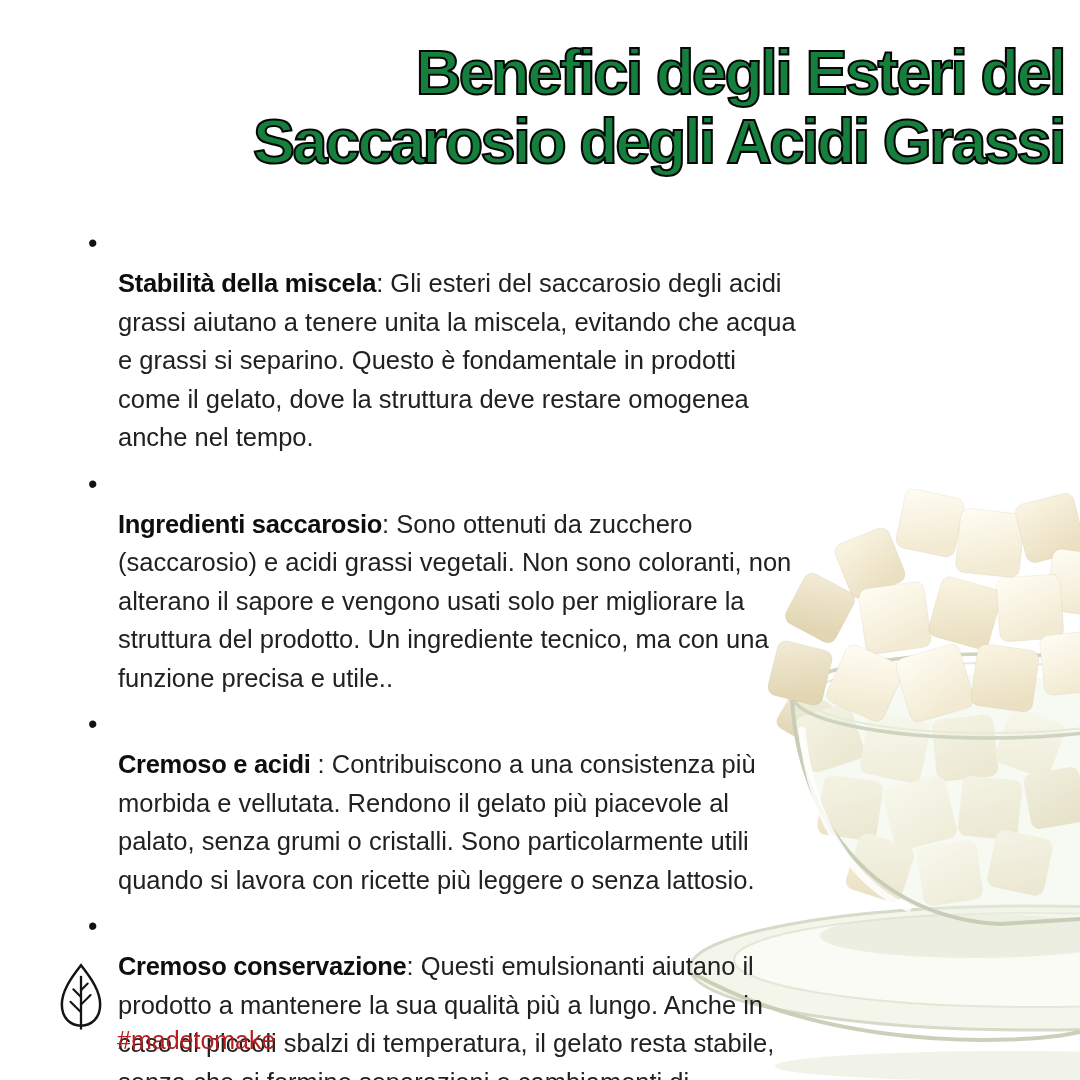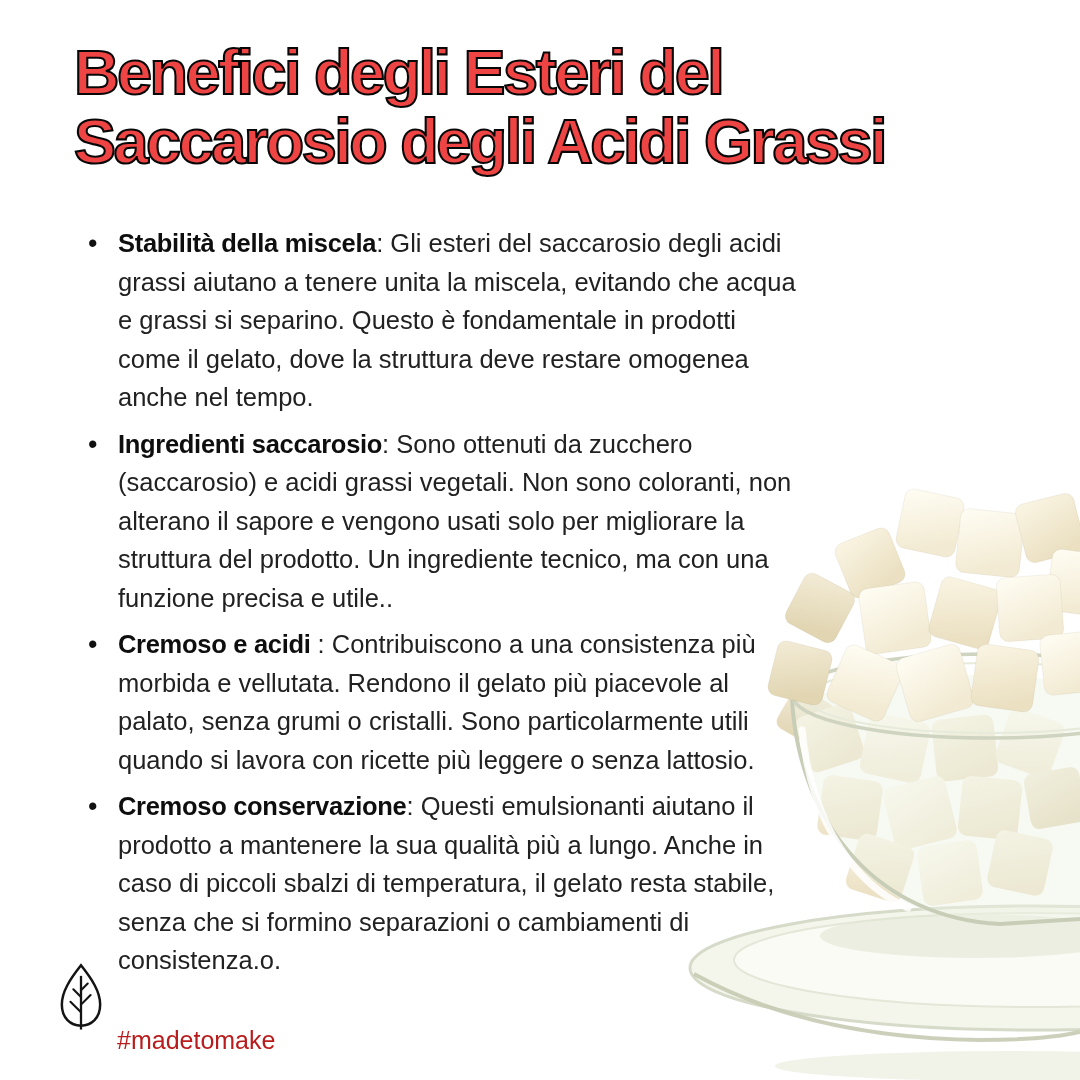--- a/index.html
+++ b/index.html
@@ -4,27 +4,27 @@
 <style>
   html,body{margin:0;padding:0;background:#ffffff;}
   .canvas{
     position:relative;width:1080px;height:1080px;background:#ffffff;
     overflow:hidden;font-family:"Liberation Sans",sans-serif;color:#1c1c1c;
   }
   
   .title{
     position:absolute;left:74px;top:38px;margin:0;width:990px;
     font-size:63px;line-height:69px;font-weight:bold;letter-spacing:-2.5px;
-    color:#ef4444;-webkit-text-stroke:2.1px #070707;white-space:pre-line;
+    color:#15803d;-webkit-text-stroke:2.1px #070707;white-space:pre-line;text-align:right;
   }
   
   .bullets{position:absolute;left:88px;top:224px;width:792px;}
   .bullet-item{display:flex;margin:0 0 8px 0;font-size:25.5px;line-height:38.5px;}
   .dot{flex:0 0 30px;width:30px;font-size:27px;line-height:38.5px;color:#111;}
-  .bullet-text{flex:1;white-space:pre-line;color:#212121;}
+  .bullet-text{flex:1;white-space:pre-line;color:#212121;margin-top:40px;}
   .bullet-text b{font-weight:bold;color:#0e0e0e;letter-spacing:-0.3px;}
   
   .logo{position:absolute;left:58px;top:962px;display:flex;align-items:center;}
   .leaf{width:46px;height:68px;margin-right:5px;}
   .brand{font-size:46px;letter-spacing:-0.8px;color:#141414;white-space:nowrap;}
   .brand .bold{font-weight:bold;}
   .tagline{position:absolute;left:117px;top:1026px;font-size:25px;color:#b91c1c;}
   
   .photo{position:absolute;right:0;bottom:0;width:400px;height:612px;}
 </style>

